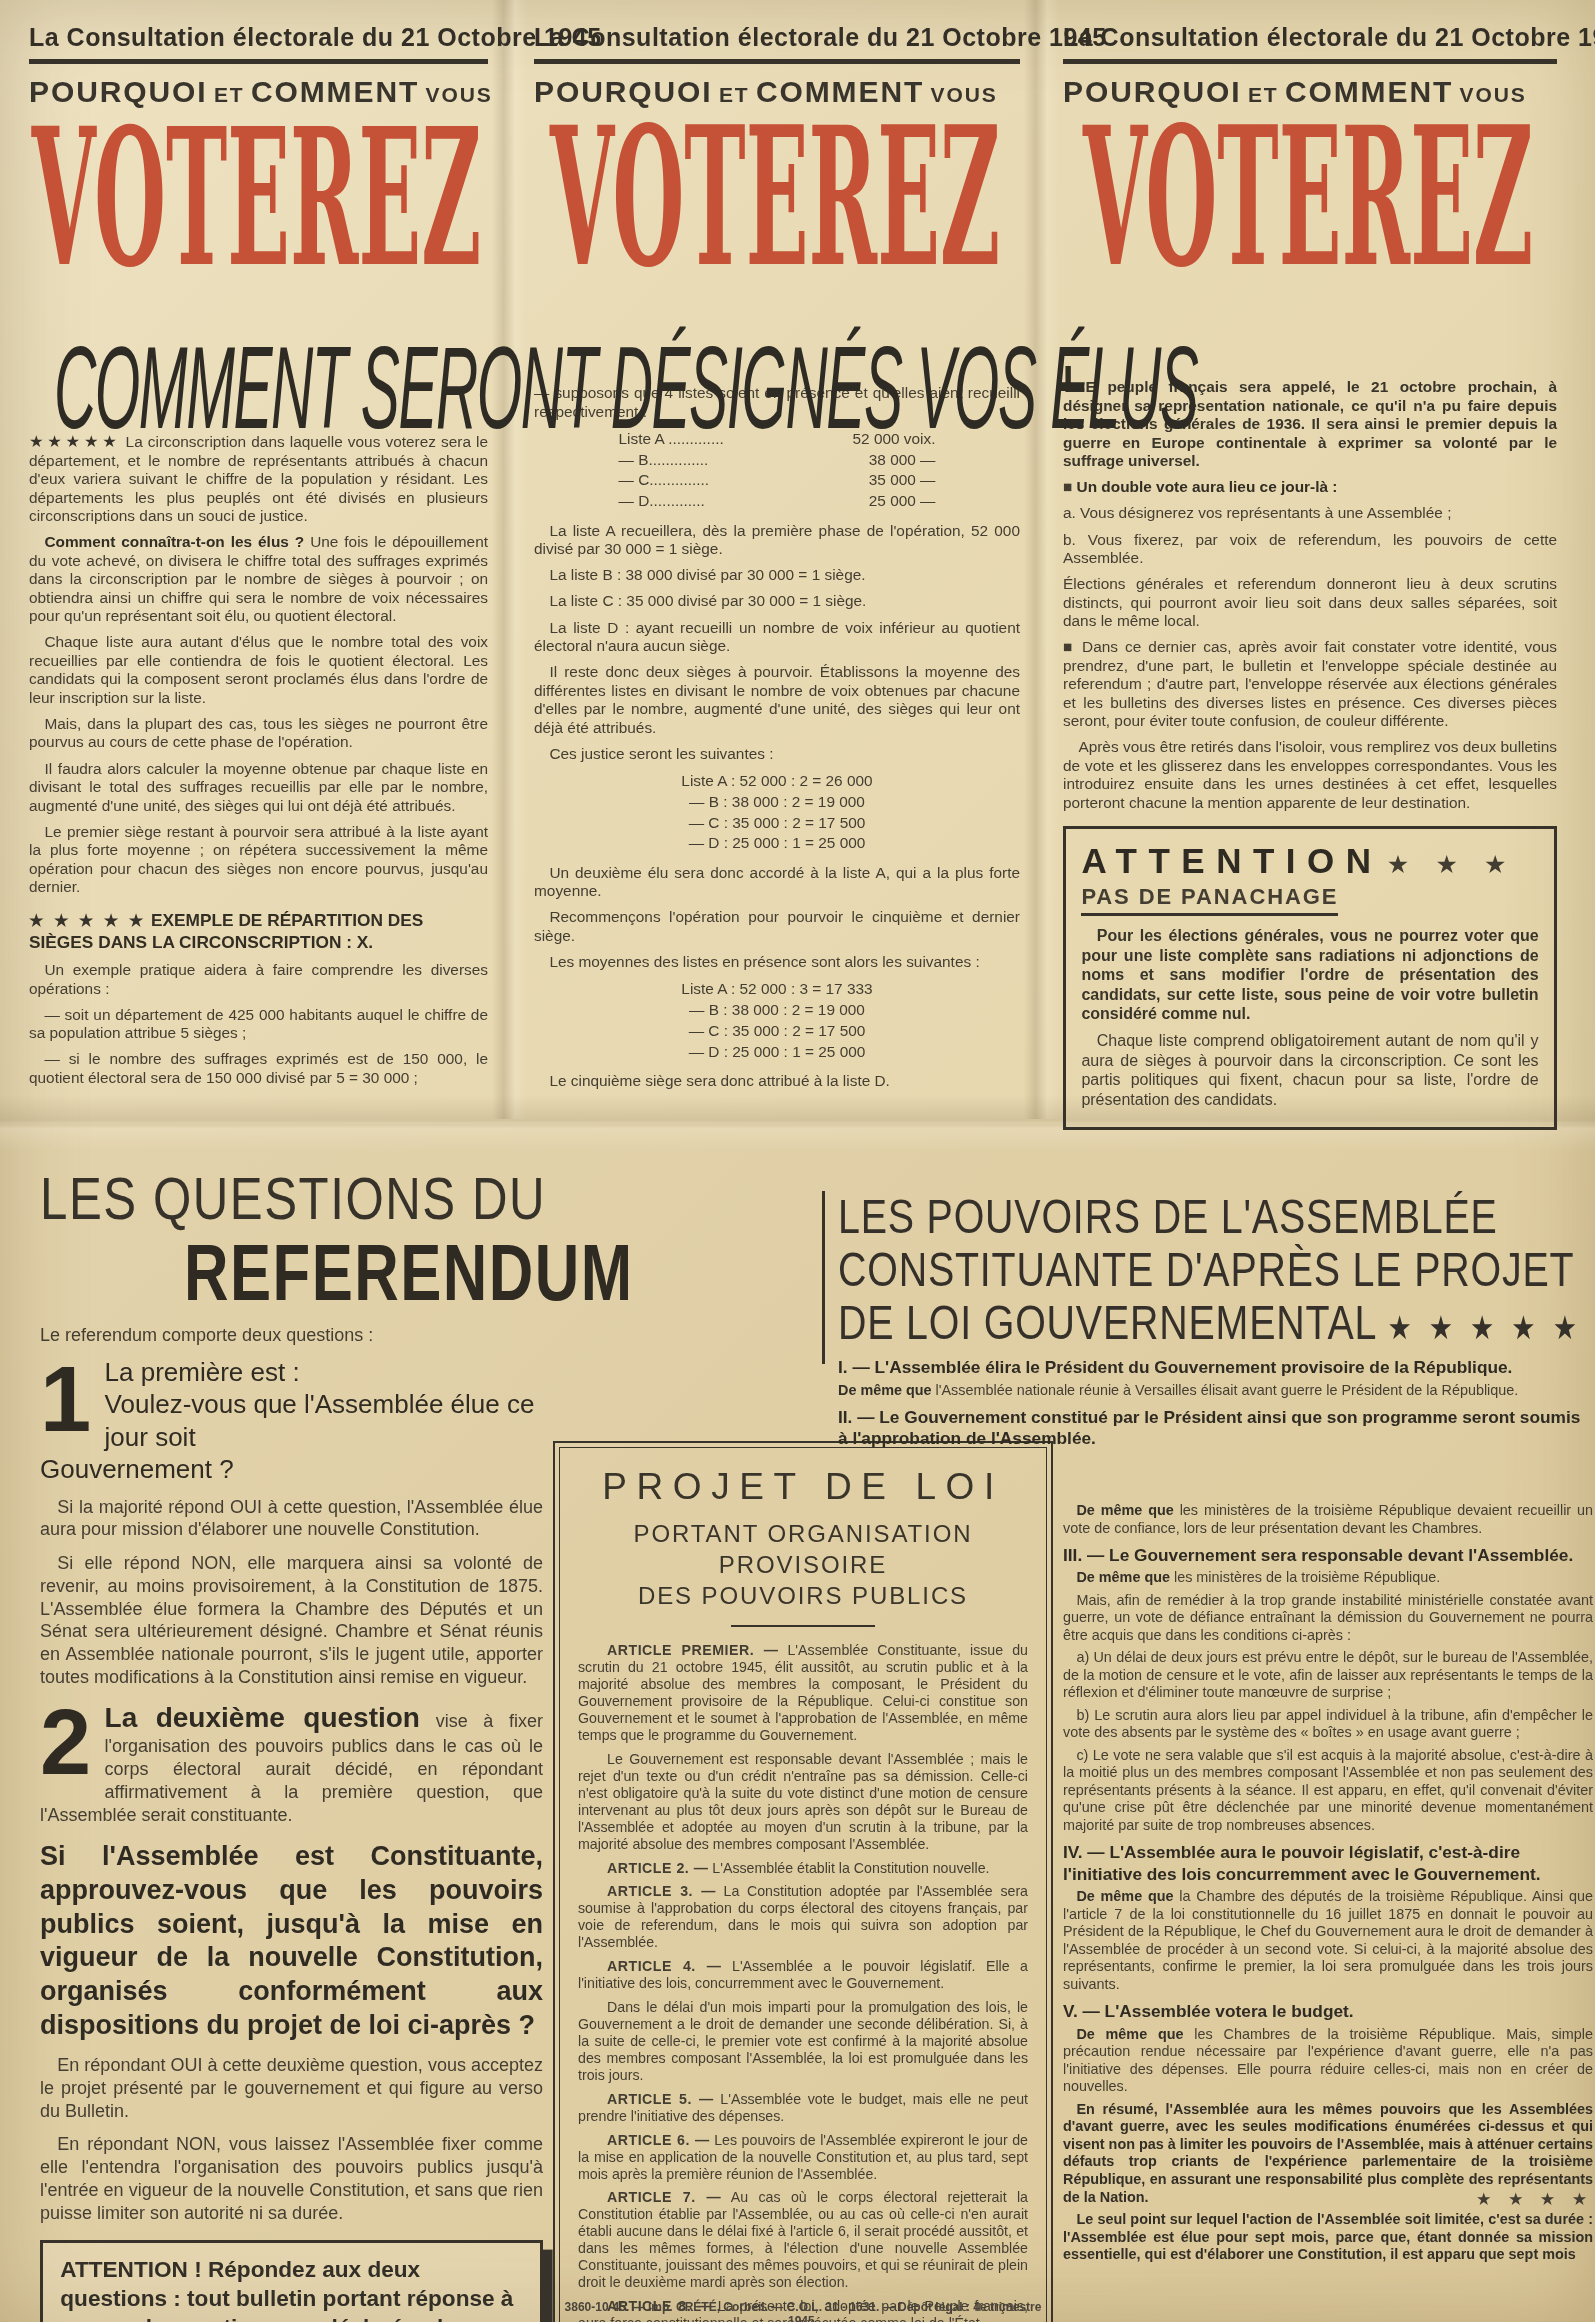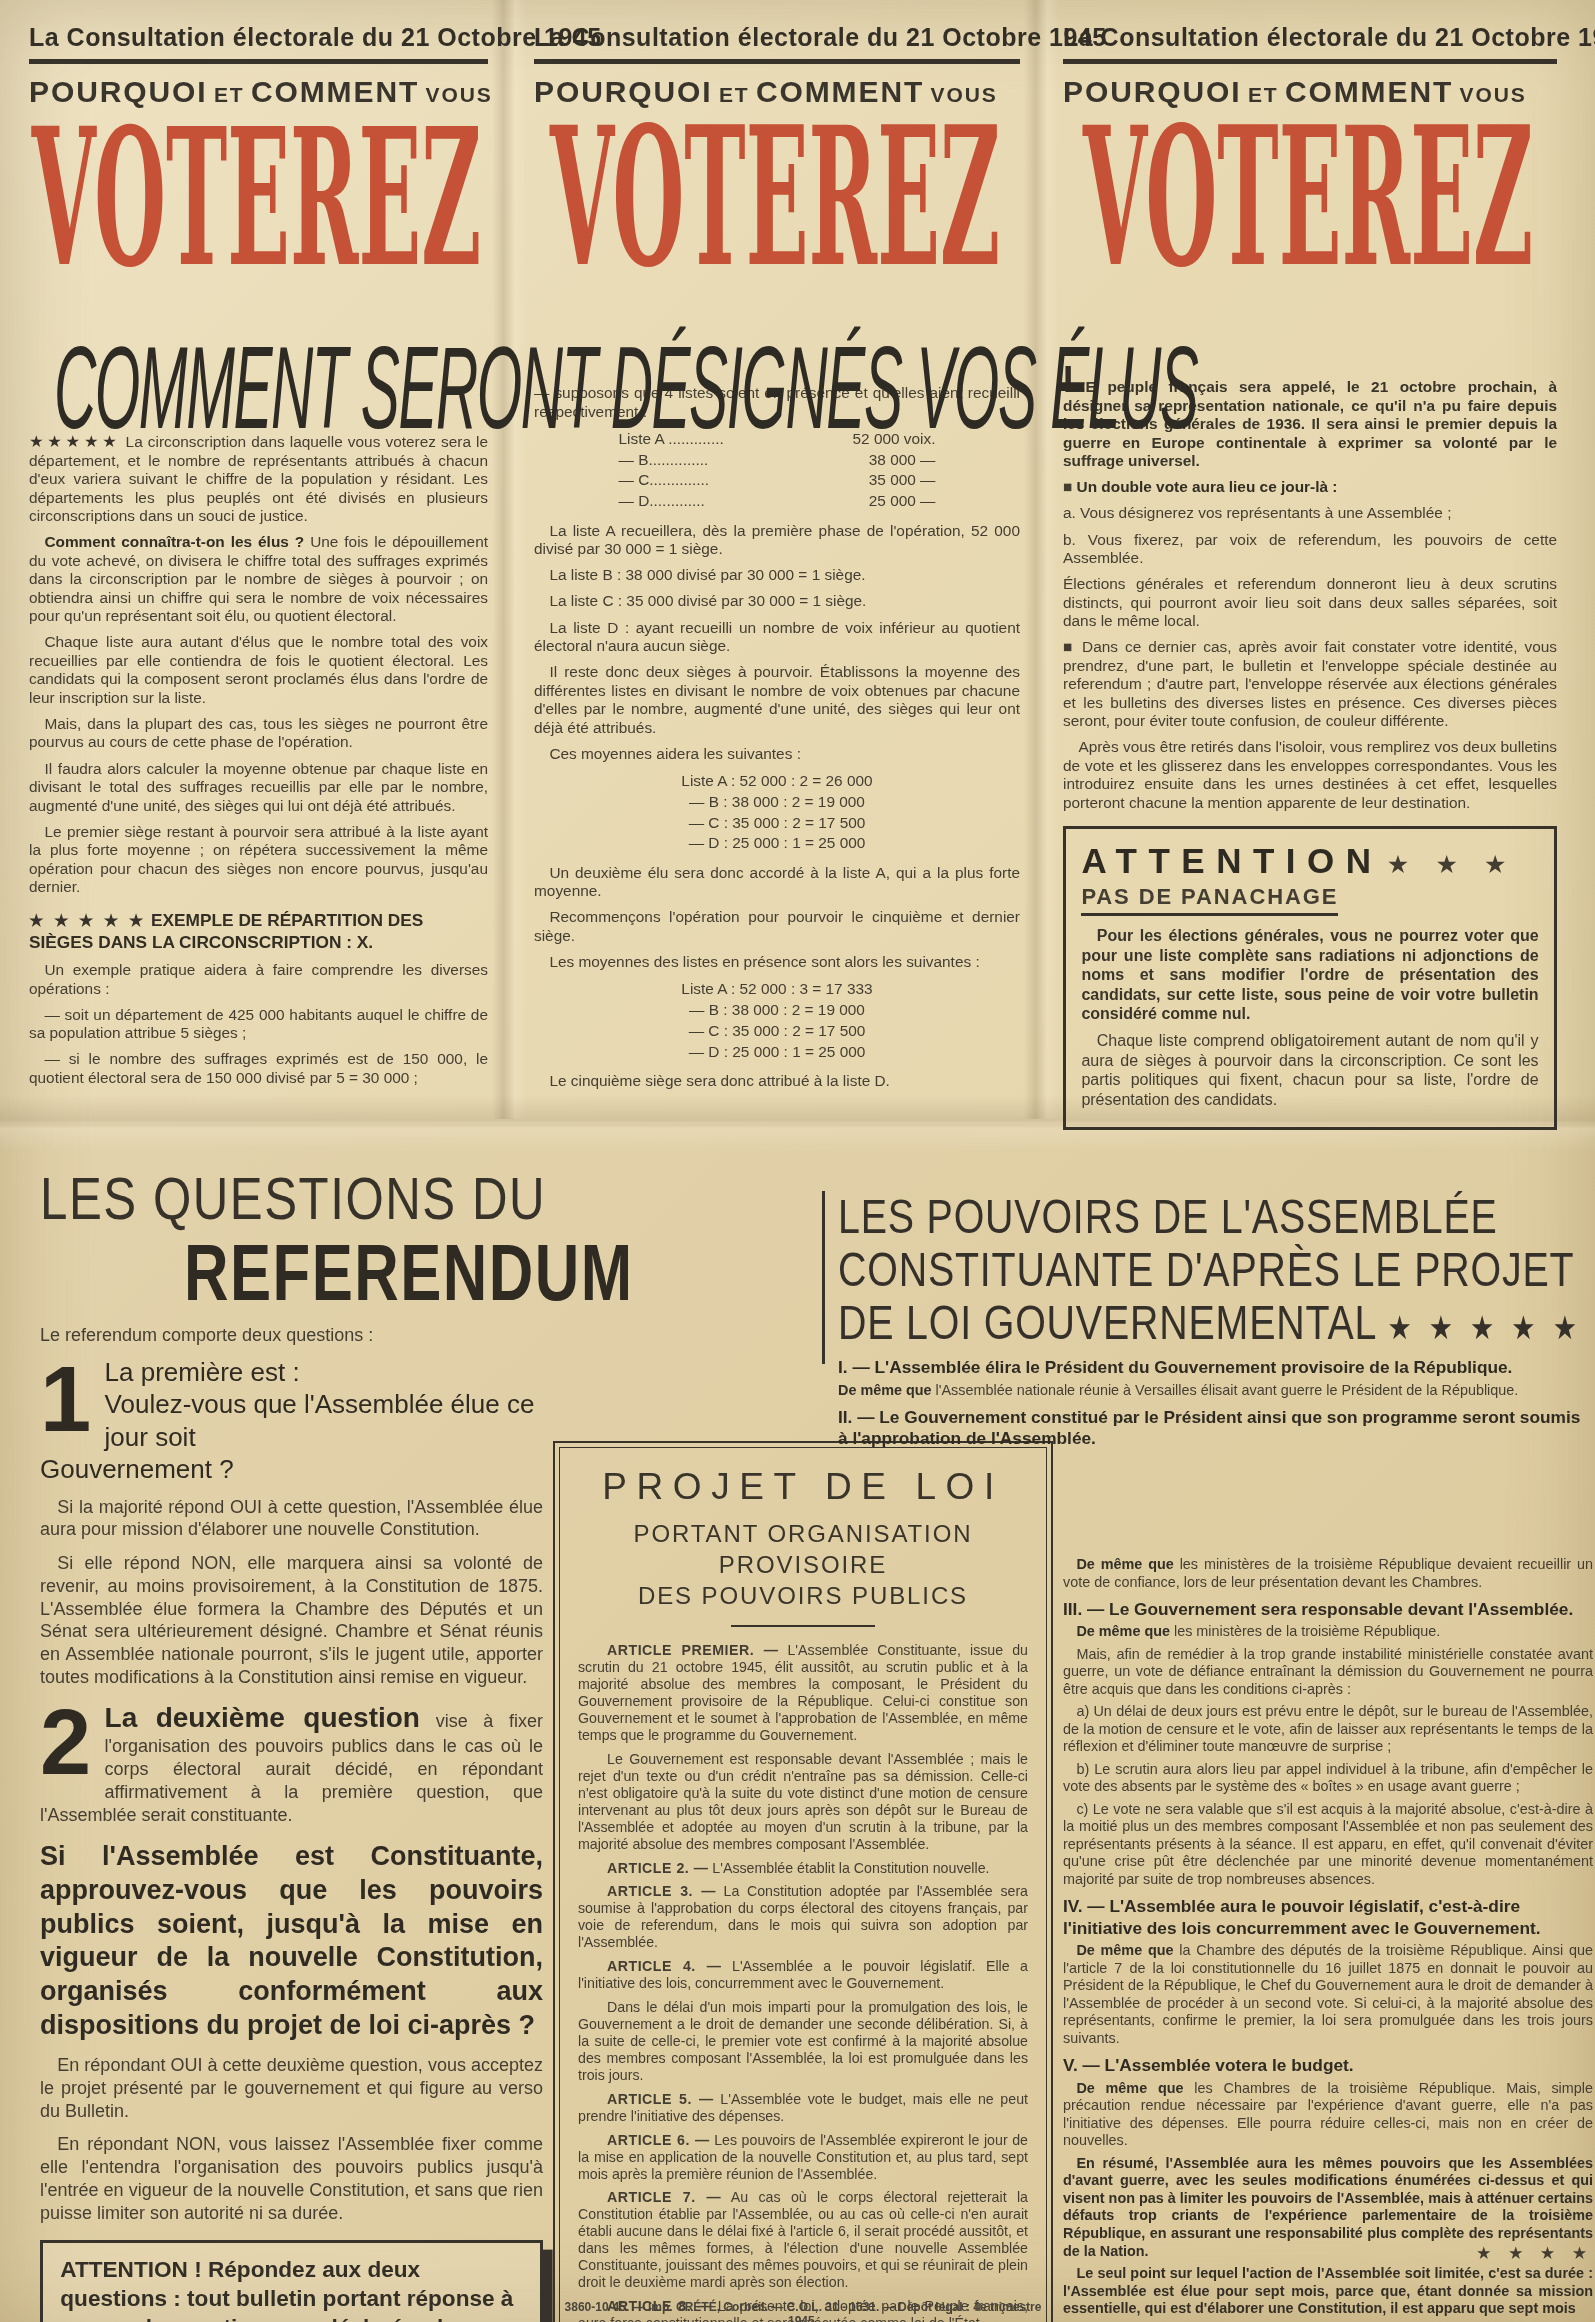--- a/index.html
+++ b/index.html
@@ -68,21 +68,21 @@
   .art b{letter-spacing:0.5px;}
 
   
   .vline{position:absolute;left:822px;top:1191px;width:2.9px;height:173px;background:#38332a;}
   .pvwide{position:absolute;left:838px;top:1191px;width:755px;}
   .pv-h{font-size:48px;letter-spacing:1px;color:#35312a;white-space:nowrap;transform:scaleX(.82);transform-origin:left top;line-height:1.1;}
   .pv-hstars{font-size:33px;letter-spacing:5.8px;}
   .pv-sech{font-weight:bold;font-size:17.3px;line-height:1.25;color:#2f2b22;margin:7.7px 0 2.9px 0;}
   .pv-p{font-size:14.4px;line-height:1.22;text-align:justify;margin:0 0 4.8px 0;}
   .pv-p b{color:#332f26;}
-  .pvcol{position:absolute;left:1063px;top:1556px;width:530px;}
+  .pvcol{position:absolute;left:1063px;top:1502px;width:530px;}
   .pvcol .pv-p{text-indent:13.4px;}
   .pvcol .pv-sech{text-indent:0;}
   .res-stars{float:right;font-size:17.3px;letter-spacing:5.8px;}
   .footer{position:absolute;left:553px;top:2300px;width:500px;text-align:center;font-weight:bold;font-size:12px;color:#4a443a;}
 </style>
 </head>
 <body>
 
 <div id="page">
   <div class="shade fold1"></div>
@@ -152,21 +152,21 @@
         <div class="vrow">
             <span>—  D.............</span>
             <span>25 000  —</span>
           </div>
       </div>
       <p>La liste A recueillera, dès la première phase de l'opération, 52 000 divisé par 30 000 = 1 siège.</p>
       <p>La liste B : 38 000 divisé par 30 000 = 1 siège.</p>
       <p>La liste C : 35 000 divisé par 30 000 = 1 siège.</p>
       <p>La liste D : ayant recueilli un nombre de voix inférieur au quotient électoral n'aura aucun siège.</p>
       <p>Il reste donc deux sièges à pourvoir. Établissons la moyenne des différentes listes en divisant le nombre de voix obtenues par chacune d'elles par le nombre, augmenté d'une unité, des sièges qui leur ont déjà été attribués.</p>
-      <p>Ces moyennes aidera les suivantes :</p>
+      <p>Ces justice seront les suivantes :</p>
       <div class="ctable">
         <div>Liste A : 52 000 : 2 = 26 000</div>
         <div>—  B : 38 000 : 2 = 19 000</div>
         <div>—  C : 35 000 : 2 = 17 500</div>
         <div>—  D : 25 000 : 1 = 25 000</div>
       </div>
       <p>Un deuxième élu sera donc accordé à la liste A, qui a la plus forte moyenne.</p>
       <p>Recommençons l'opération pour pourvoir le cinquième et dernier siège.</p>
       <p>Les moyennes des listes en présence sont alors les suivantes :</p>
       <div class="ctable">

